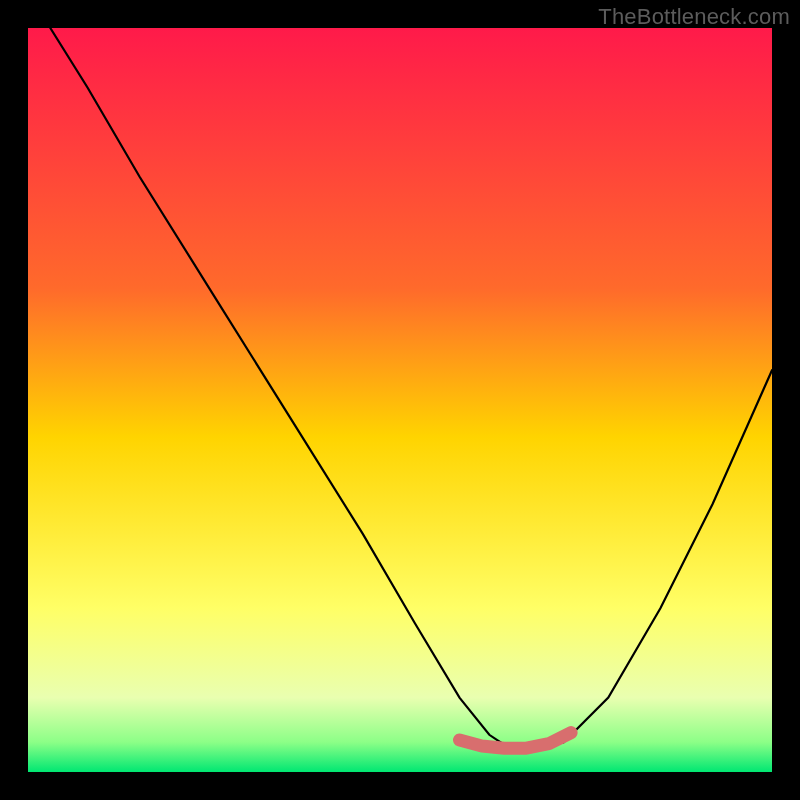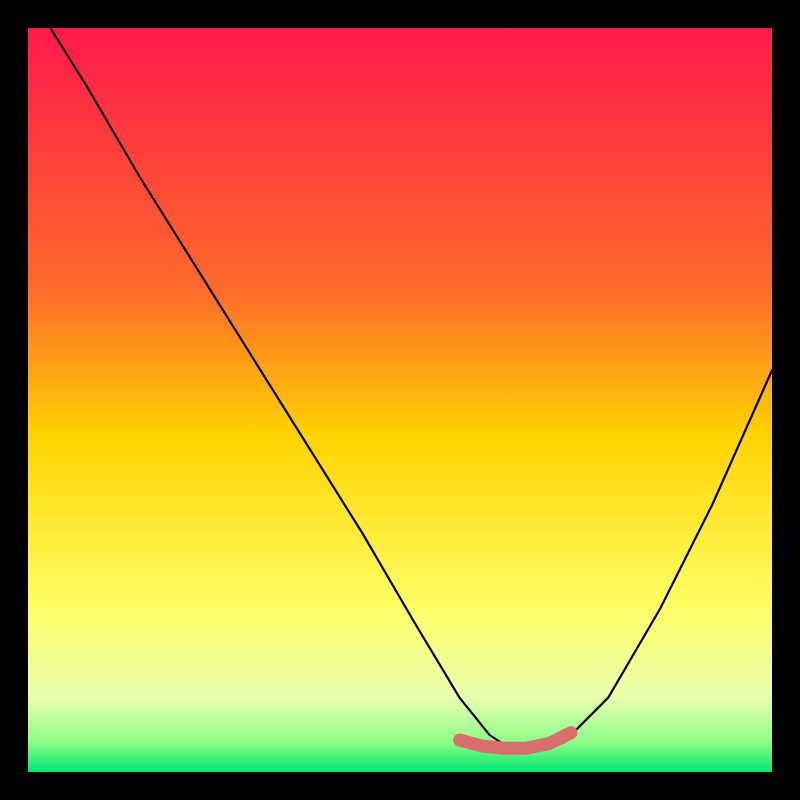--- a/index.html
+++ b/index.html
@@ -40,20 +40,21 @@
     font-size: 22px;
     font-weight: 400;
     letter-spacing: 0.2px;
   }
 </style>
 </head>
 <body>
 
 <div class="frame">
 
+  <div class="watermark">TheBottleneck.com</div>
 
   <div class="plot-area">
     <svg viewBox="0 0 744 744" preserveAspectRatio="none">
       <defs>
         <linearGradient id="bg-grad" x1="0" y1="0" x2="0" y2="1">
             <stop offset="0%" stop-color="#ff1a4a"></stop>
             <stop offset="35%" stop-color="#ff6a2b"></stop>
             <stop offset="55%" stop-color="#ffd400"></stop>
             <stop offset="78%" stop-color="#ffff66"></stop>
             <stop offset="90%" stop-color="#e9ffb0"></stop>

